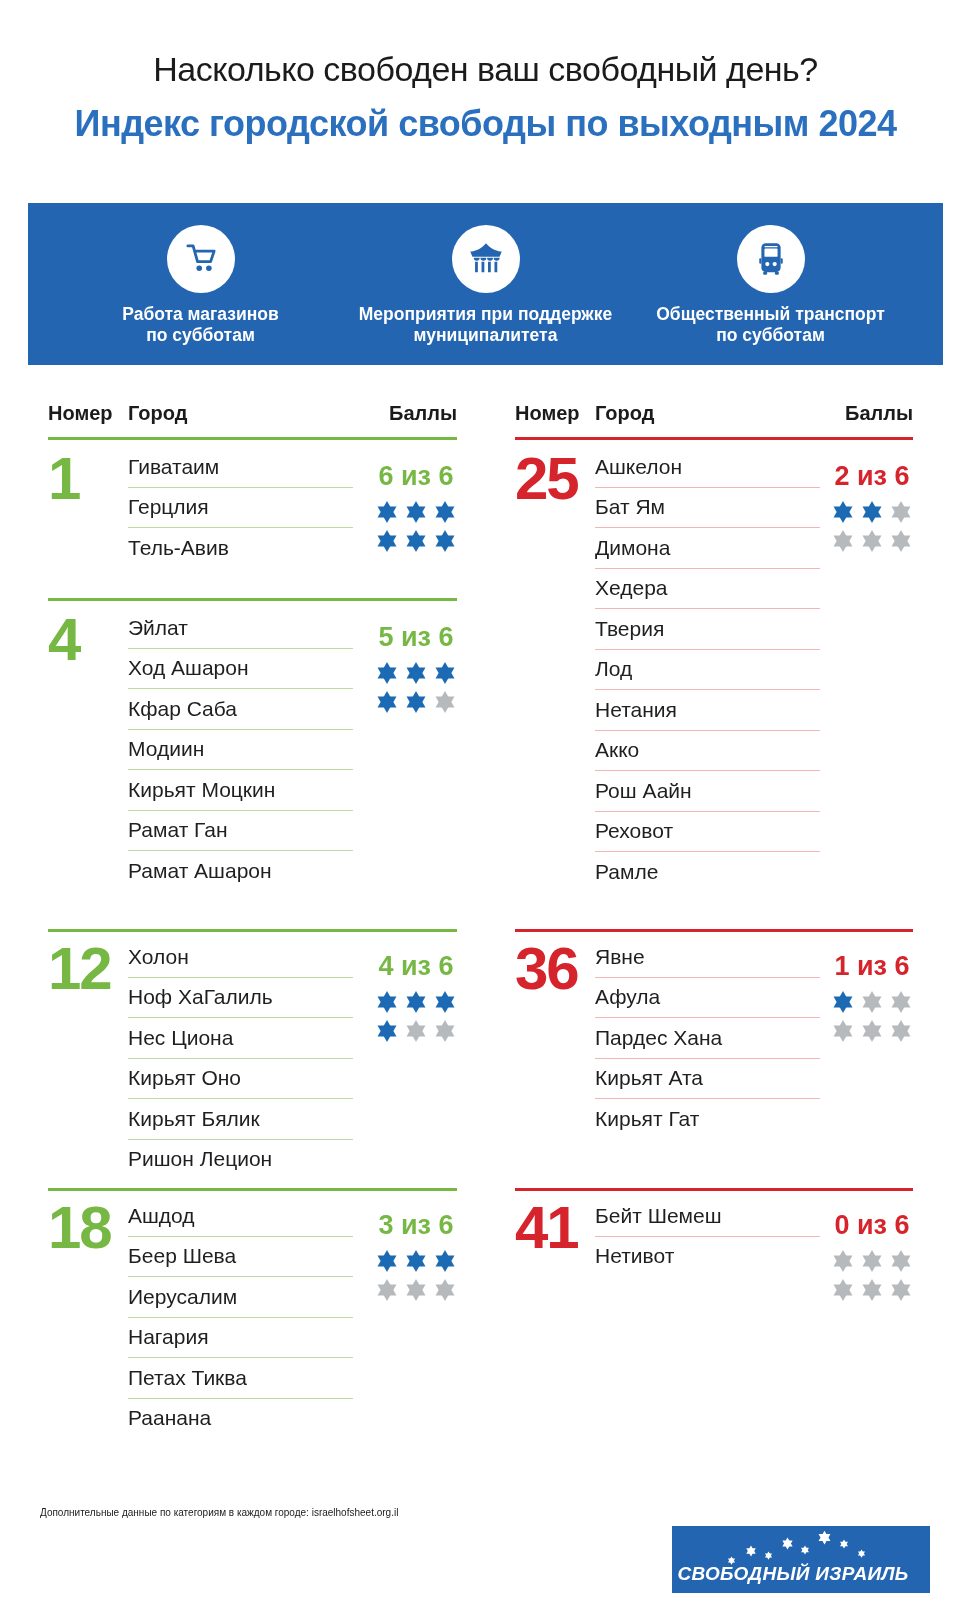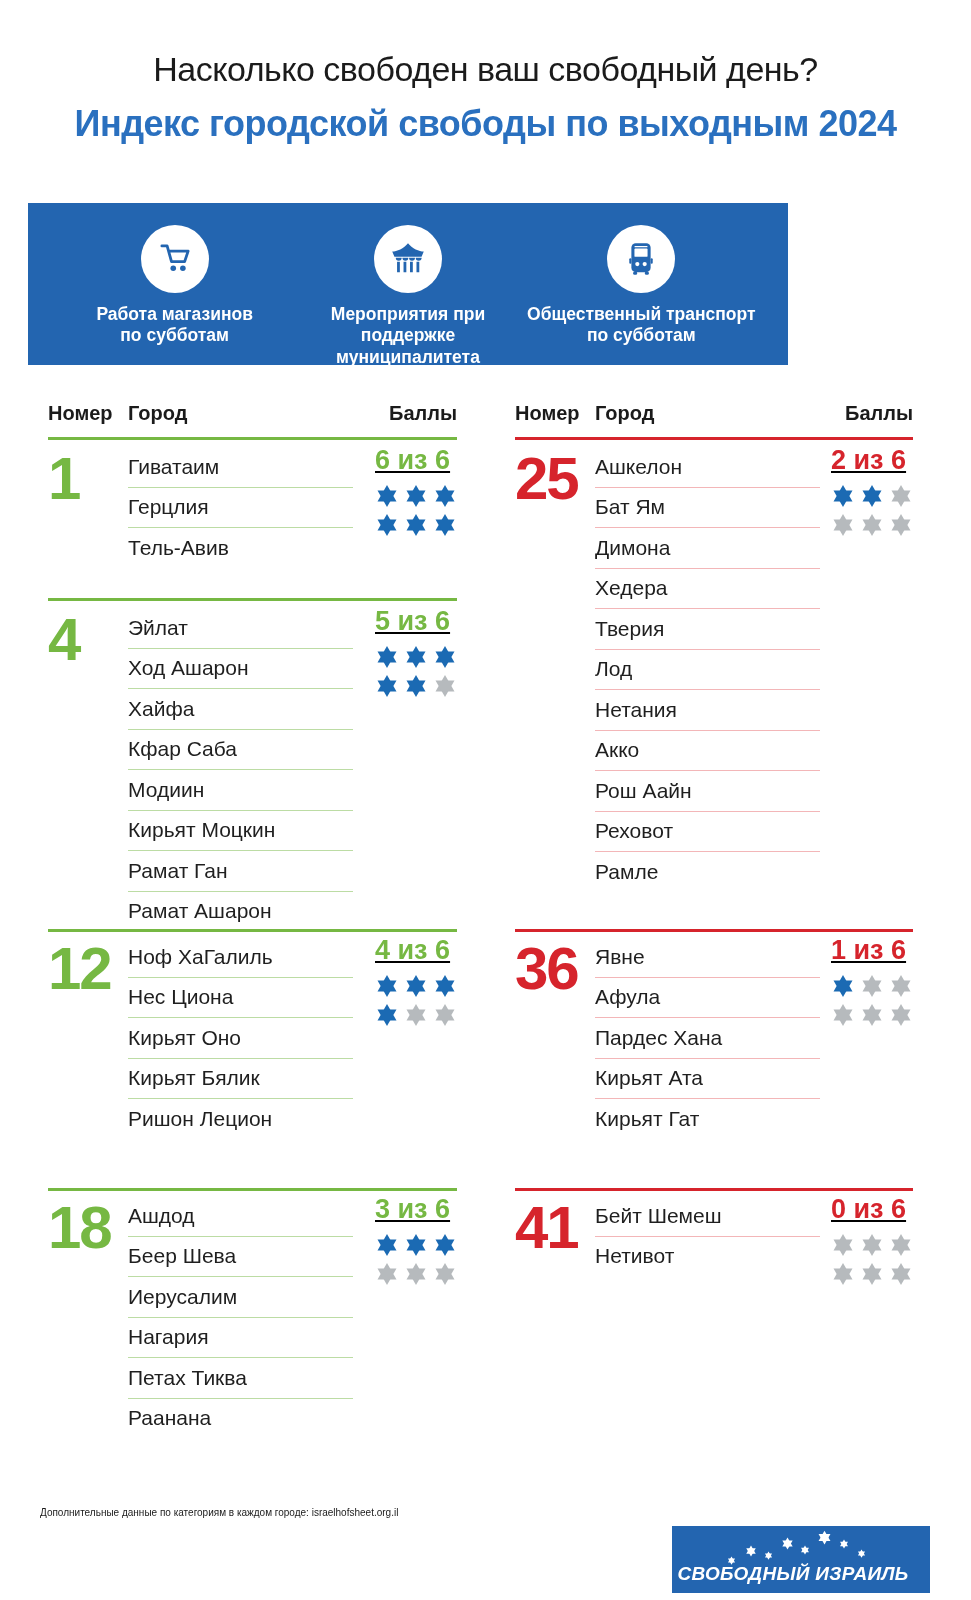--- a/index.html
+++ b/index.html
@@ -4,21 +4,21 @@
 <style>
   html,body{margin:0;padding:0;background:#ffffff;}
   .page{position:relative;width:971px;height:1600px;background:#fff;overflow:hidden;
         font-family:"Liberation Sans","DejaVu Sans",sans-serif;
         --blue:#2365b0;--title-blue:#2a70bf;--green:#76b843;--red:#d6242c;
         --row-green:#bcdca4;--row-red:#f3b6b8;}
   .title{position:absolute;top:50px;left:0;width:100%;text-align:center;
          font-size:34px;font-weight:400;color:#1b1b1b;letter-spacing:-0.5px;}
   .subtitle{position:absolute;top:103px;left:0;width:100%;text-align:center;
             font-size:36px;font-weight:700;color:var(--title-blue);letter-spacing:-0.5px;}
-  .banner{position:absolute;left:28px;top:203px;width:760px;height:162px;background:var(--blue);
+  .banner{position:absolute;left:28px;top:203px;width:915px;height:162px;background:var(--blue);
           display:flex;justify-content:space-between;box-sizing:border-box;padding:0 30px;}
   .cat{flex:1;display:flex;flex-direction:column;align-items:center;padding-top:22px;}
   .cat-circle{width:68px;height:68px;border-radius:50%;background:#fff;color:var(--blue);
               display:flex;align-items:center;justify-content:center;flex:0 0 auto;}
   .cat-label{margin-top:11px;color:#fff;font-weight:700;font-size:17.5px;line-height:1.22;
              text-align:center;white-space:pre-line;}
   .col{position:absolute;top:400px;}
   #col-left{left:48px;width:409px;}
   #col-right{left:515px;width:398px;}
   .col-header{position:absolute;top:2px;left:0;right:0;height:34px;font-size:20px;
@@ -33,21 +33,21 @@
   .group{position:absolute;left:0;right:0;}
   .rank{position:absolute;left:0;top:2px;font-size:60px;font-weight:700;line-height:1;
         letter-spacing:-2px;}
   .col.green .rank,.col.green .score-label{color:var(--green);}
   .col.red .rank,.col.red .score-label{color:var(--red);}
   .cities{margin-left:80px;width:225px;}
   .city{height:39.5px;display:flex;align-items:center;font-size:21px;color:#1f1f1f;}
   .col.green .city{border-bottom:1px solid var(--row-green);}
   .col.red .city{border-bottom:1px solid var(--row-red);}
   .col .city:last-child{border-bottom:none;}
-  .score{position:absolute;right:0;top:0;text-align:left;text-decoration:underline;}
+  .score{position:absolute;right:0;top:16px;text-align:center;}
   .score-label{font-size:27px;font-weight:700;line-height:1;margin-bottom:10px;}
   .stars{display:grid;grid-template-columns:repeat(3,24px);gap:5px 5px;justify-content:end;}
   .star{width:24px;height:24px;display:block;}
   .footnote{position:absolute;left:40px;top:1507px;font-size:10px;color:#1b1b1b;}
   .logo{position:absolute;left:672px;top:1526px;width:258px;height:67px;background:var(--blue);}
   .logo-text{position:absolute;left:0;right:16px;bottom:8px;text-align:center;color:#fff;
              font-weight:700;font-style:italic;font-size:19px;letter-spacing:0.3px;white-space:nowrap;}
   .logo-star{position:absolute;}
 </style>
 </head>
@@ -144,21 +144,20 @@
               <polygon points="12,23 2.5,6.5 21.5,6.5" fill="#1b6ab3"></polygon>
             </svg>
           </div>
         </div>
       </div>
       <div class="group" style="top: 208px;">
         <div class="rank">4</div>
         <div class="cities">
           <div class="city">Эйлат</div>
           <div class="city">Ход Ашарон</div>
-          <div class="city">Хайфа</div>
           <div class="city">Кфар Саба</div>
           <div class="city">Модиин</div>
           <div class="city">Кирьят Моцкин</div>
           <div class="city">Рамат Ган</div>
           <div class="city">Рамат Ашарон</div>
         </div>
         <div class="score">
           <div class="score-label">5 из 6</div>
           <div class="stars">
             <svg viewBox="0 0 24 24" width="24" height="24" class="star">
@@ -184,20 +183,21 @@
             <svg viewBox="0 0 24 24" width="24" height="24" class="star">
               <polygon points="12,1 21.5,17.5 2.5,17.5" fill="#b6babd"></polygon>
               <polygon points="12,23 2.5,6.5 21.5,6.5" fill="#b6babd"></polygon>
             </svg>
           </div>
         </div>
       </div>
       <div class="group" style="top: 537px;">
         <div class="rank">12</div>
         <div class="cities">
+          <div class="city">Холон</div>
           <div class="city">Ноф ХаГалиль</div>
           <div class="city">Нес Циона</div>
           <div class="city">Кирьят Оно</div>
           <div class="city">Кирьят Бялик</div>
           <div class="city">Ришон Лецион</div>
         </div>
         <div class="score">
           <div class="score-label">4 из 6</div>
           <div class="stars">
             <svg viewBox="0 0 24 24" width="24" height="24" class="star">

